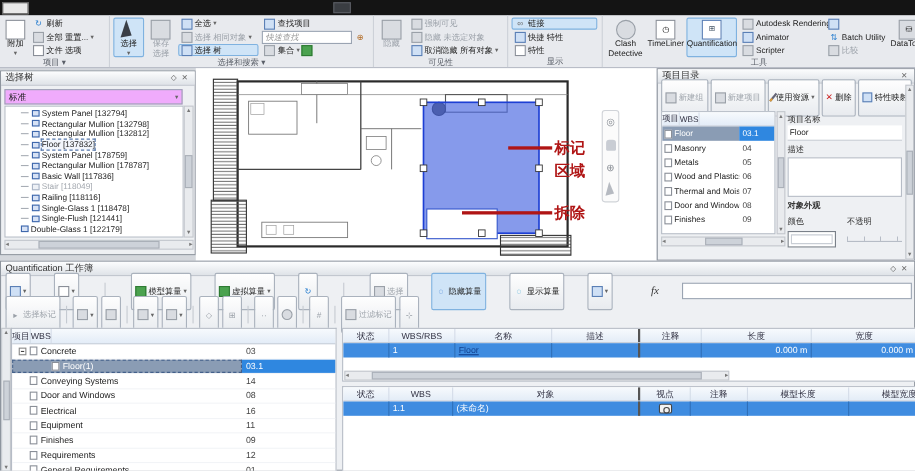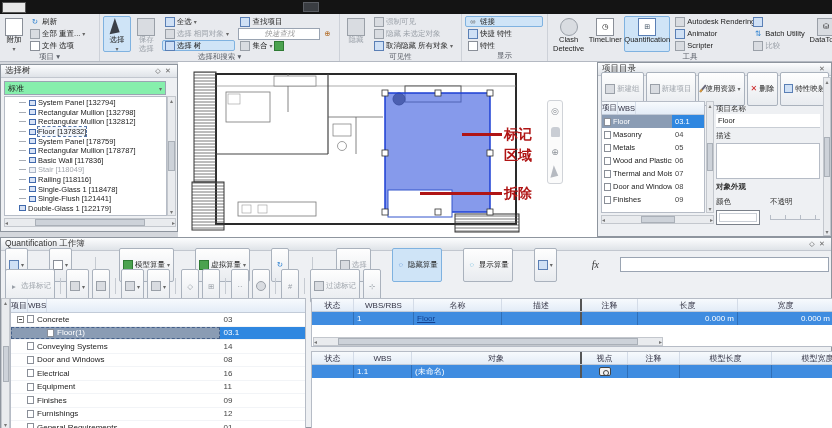--- a/index.html
+++ b/index.html
@@ -34,32 +34,32 @@
   .ritem.active { background:#cfe4f7; border-color:#7fb2e0; }
   .ritem.disabled { color:#9aa0a8; }
   .drop { font-size:6px; color:#666; }
   .bigicon { width:18px; height:18px; }
   .smicon { width:10px; height:10px; }
   .pg { background:#fff; border:1px solid #8a8f98; }
   .grn { background:#4ba24f; border:1px solid #2e7a33; }
   .blu { background:#cfe0f5; border:1px solid #5a7fb5; }
   .gry { background:#d9dce1; border:1px solid #9aa0a8; }
   .cursor-tri { width:0; height:0; border-left:9px solid #3a3f47; border-bottom:5px solid transparent; border-top:12px solid transparent; transform:rotate(18deg); }
-  .qfind { width:82px; height:12px; border:1px solid #9aa4b2; background:#fff; font-size:7.5px; padding:0 2px; color:#444;text-align:center; }
+  .qfind { width:82px; height:12px; border:1px solid #9aa4b2; background:#fff; font-size:7.5px; padding:0 2px; color:#444; }
   .qfind::placeholder { color:#999; font-style:italic; }
 
   
   .panel { border:1px solid #8e959e; background:#eef0f3; }
   .ptitle { height:13px; background:linear-gradient(#fcfdfe,#dfe3e8); border-bottom:1px solid #c2c7cf;
             display:flex; align-items:center; padding:0 4px; font-size:8.5px; color:#333; }
   .ptitle .sp { flex:1; }
   .pbtn { width:10px; height:10px; font-size:7px; color:#666; display:inline-flex; align-items:center; justify-content:center; }
 
   
-  .streedrop { left:3px; top:16px; width:162px; height:14px; background:#86efac; border:1px solid #9aa4b2;
+  .streedrop { left:3px; top:16px; width:162px; height:14px; background:#f0abfc; border:1px solid #9aa4b2;
                display:flex; align-items:center; font-size:8px; padding:0 3px; }
   .streedrop .sp { flex:1; }
   .streelist { left:3px; top:31px; width:163px; height:120px; background:#fff; border:1px solid #b6bcc6; overflow:hidden; padding-top:1px; }
   .titem { display:flex; align-items:center; height:9.6px; font-size:7.5px; padding-left:14px; gap:2px; white-space:nowrap; color:#222; }
   .titem .dash { width:7px; border-top:1px solid #a8adb5; margin-right:1px; }
   .cube { width:7px; height:6px; background:#d7e2f5; border:1px solid #3f68ac; }
   .titem.disabled { color:#a2a7ae; }
   .titem.disabled .cube { border-color:#a9b4c6; background:#eef1f6; }
   .titem.selected .tlabel { outline:1px dashed #5577aa; background:#f2f6fc; }
   .vscroll { background:#e9ebee; border:1px solid #c3c7cd; display:flex; flex-direction:column; align-items:center; justify-content:space-between; font-size:6px; color:#777; }
@@ -794,21 +794,21 @@
             <span class="expander"></span>
             <span class="pagei"></span>
             <span>Finishes</span>
           </div>
           <div class="w2">09</div>
         </div>
         <div class="wrow">
           <div class="w1">
             <span class="expander"></span>
             <span class="pagei"></span>
-            <span>Furnishings</span>
+            <span>Requirements</span>
           </div>
           <div class="w2">12</div>
         </div>
         <div class="wrow">
           <div class="w1">
             <span class="expander"></span>
             <span class="pagei"></span>
             <span>General Requirements</span>
           </div>
           <div class="w2">01</div>

